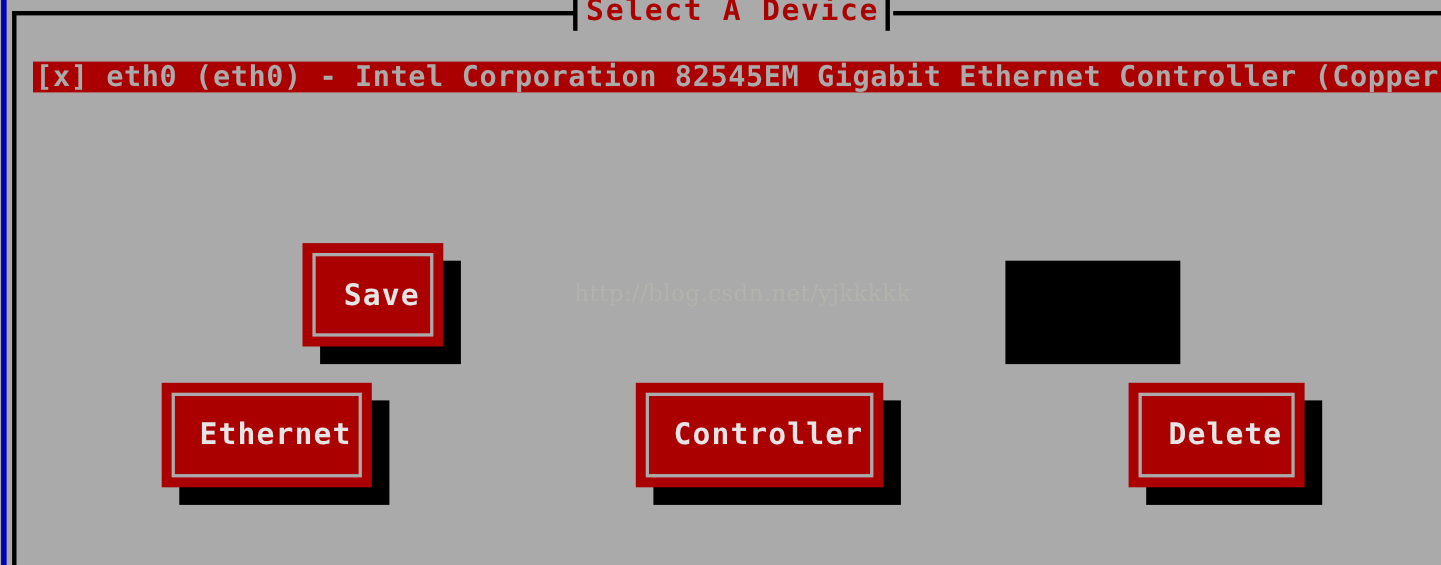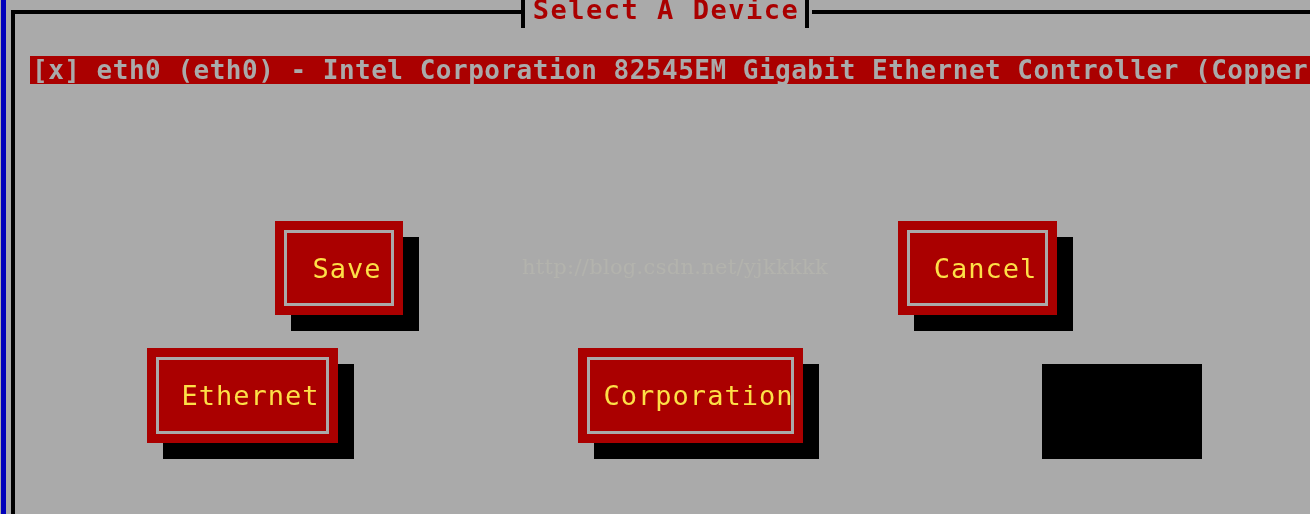--- a/index.html
+++ b/index.html
@@ -133,23 +133,23 @@
     padding: 9px;
   }
   .btn .inner {
     width: 100%;
     height: 100%;
     border: 3px solid #aaaaaa;
     box-sizing: border-box;
     display: flex;
     align-items: center;
     justify-content: center;
-    color: #fde047;
+    color: #e5e5e5;
     font-size: 27px;
-    font-weight: normal;
+    font-weight: bold;
     letter-spacing: 1px;
     white-space: nowrap;
     padding-left: 16px;
   }
   .btn-shadow {
     position: absolute;
     background: #000000;
   }
 </style>
 </head>
@@ -172,29 +172,29 @@
   </div>
 
   <div class="watermark">http://blog.csdn.net/yjkkkkk</div>
 
   <div class="btn-shadow" style="left:291px; top:237px; width:128px; height:94px;"></div>
   <div class="btn" style="left:275px; top:221px; width:128px; height:94px;">
     <div class="inner">Save</div>
   </div>
 
   <div class="btn-shadow" style="left:914px; top:237px; width:159px; height:94px;"></div>
-  <div class="btn" style="left:898px; top:221px; width:159px; height:94px;">
-    <div class="inner">Cancel</div>
-  </div>
 
   <div class="btn-shadow" style="left:163px; top:364px; width:191px; height:95px;"></div>
   <div class="btn" style="left:147px; top:348px; width:191px; height:95px;">
     <div class="inner">Ethernet</div>
   </div>
 
   <div class="btn-shadow" style="left:594px; top:364px; width:225px; height:95px;"></div>
   <div class="btn" style="left:578px; top:348px; width:225px; height:95px;">
-    <div class="inner">Corporation</div>
+    <div class="inner">Controller</div>
   </div>
 
   <div class="btn-shadow" style="left:1042px; top:364px; width:160px; height:95px;"></div>
+  <div class="btn" style="left:1026px; top:348px; width:160px; height:95px;">
+    <div class="inner">Delete</div>
+  </div>
 
 </div>
 
 </body></html>

